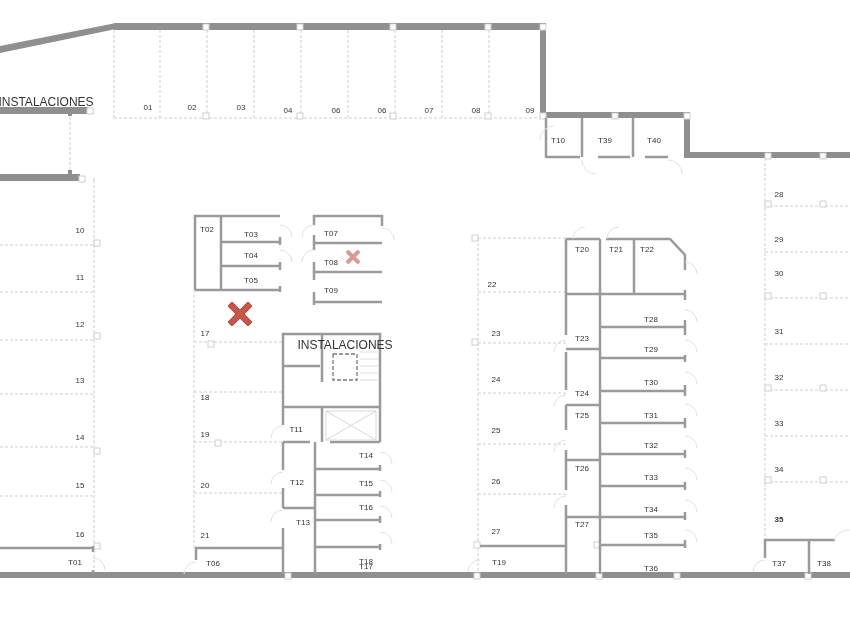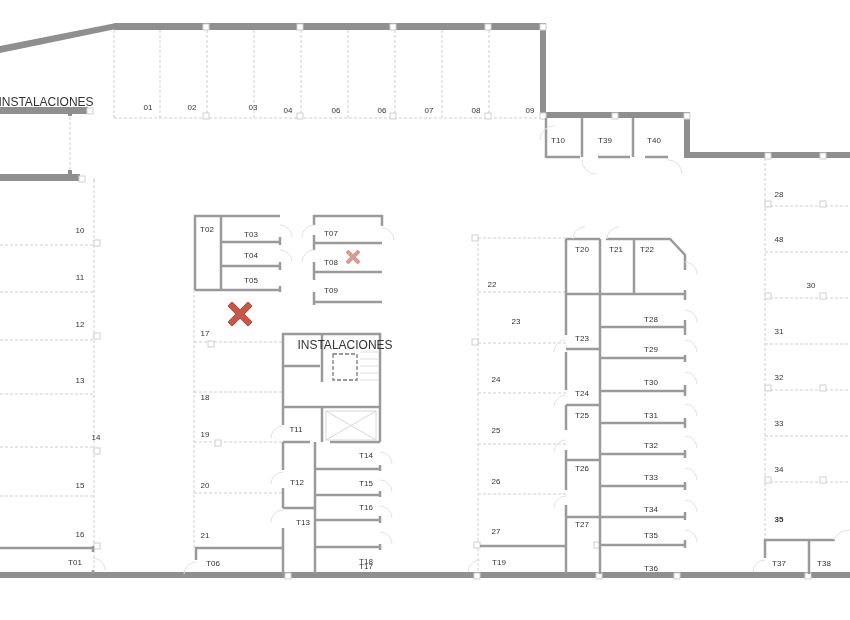--- a/index.html
+++ b/index.html
@@ -279,48 +279,48 @@
     <path d="M382,228 A12,12 0 0 1 394,240"></path>
   </g>
 </svg>
 
 <div class="lbl lbl-big" style="left:46px; top:76px;">INSTALACIONES</div>
 <div class="lbl lbl-big" style="left:345px; top:319px;">INSTALACIONES</div>
 
 <div id="parking-layer">
     <div class="lbl" style="left: 148px; top: 108px;">01</div>
     <div class="lbl" style="left: 192px; top: 108px;">02</div>
-    <div class="lbl" style="left: 241px; top: 108px; margin-left: 12px;">03</div>
+    <div class="lbl" style="left: 241px; top: 108px;">03</div>
     <div class="lbl" style="left: 288px; top: 111px;">04</div>
     <div class="lbl" style="left: 336px; top: 111px;">06</div>
     <div class="lbl" style="left: 382px; top: 111px;">06</div>
     <div class="lbl" style="left: 429px; top: 111px;">07</div>
     <div class="lbl" style="left: 476px; top: 111px;">08</div>
     <div class="lbl" style="left: 530px; top: 111px;">09</div>
     <div class="lbl" style="left: 80px; top: 231px;">10</div>
     <div class="lbl" style="left: 80px; top: 278px;">11</div>
     <div class="lbl" style="left: 80px; top: 325px;">12</div>
     <div class="lbl" style="left: 80px; top: 381px;">13</div>
-    <div class="lbl" style="left: 80px; top: 438px; margin-left: 16px;">14</div>
+    <div class="lbl" style="left: 80px; top: 438px;">14</div>
     <div class="lbl" style="left: 80px; top: 486px;">15</div>
     <div class="lbl" style="left: 80px; top: 535px;">16</div>
     <div class="lbl" style="left: 205px; top: 334px;">17</div>
     <div class="lbl" style="left: 205px; top: 398px;">18</div>
     <div class="lbl" style="left: 205px; top: 435px;">19</div>
     <div class="lbl" style="left: 205px; top: 486px;">20</div>
     <div class="lbl" style="left: 205px; top: 536px;">21</div>
     <div class="lbl" style="left: 492px; top: 285px;">22</div>
-    <div class="lbl" style="left: 496px; top: 322px; margin-left: 20px;">23</div>
+    <div class="lbl" style="left: 496px; top: 334px;">23</div>
     <div class="lbl" style="left: 496px; top: 380px;">24</div>
     <div class="lbl" style="left: 496px; top: 431px;">25</div>
     <div class="lbl" style="left: 496px; top: 482px;">26</div>
     <div class="lbl" style="left: 496px; top: 532px;">27</div>
     <div class="lbl" style="left: 779px; top: 195px;">28</div>
-    <div class="lbl" style="left: 779px; top: 240px;">48</div>
-    <div class="lbl" style="left: 779px; top: 286px; margin-left: 32px;">30</div>
+    <div class="lbl" style="left: 779px; top: 240px;">29</div>
+    <div class="lbl" style="left: 779px; top: 274px;">30</div>
     <div class="lbl" style="left: 779px; top: 332px;">31</div>
     <div class="lbl" style="left: 779px; top: 378px;">32</div>
     <div class="lbl" style="left: 779px; top: 424px;">33</div>
     <div class="lbl" style="left: 779px; top: 470px;">34</div>
     <div class="lbl" style="left: 779px; top: 520px; font-weight: bold;">35</div>
   </div>
 
 <div id="storage-layer">
     <div class="lbl" style="left: 75px; top: 563px;">T01</div>
     <div class="lbl" style="left: 207px; top: 230px;">T02</div>

